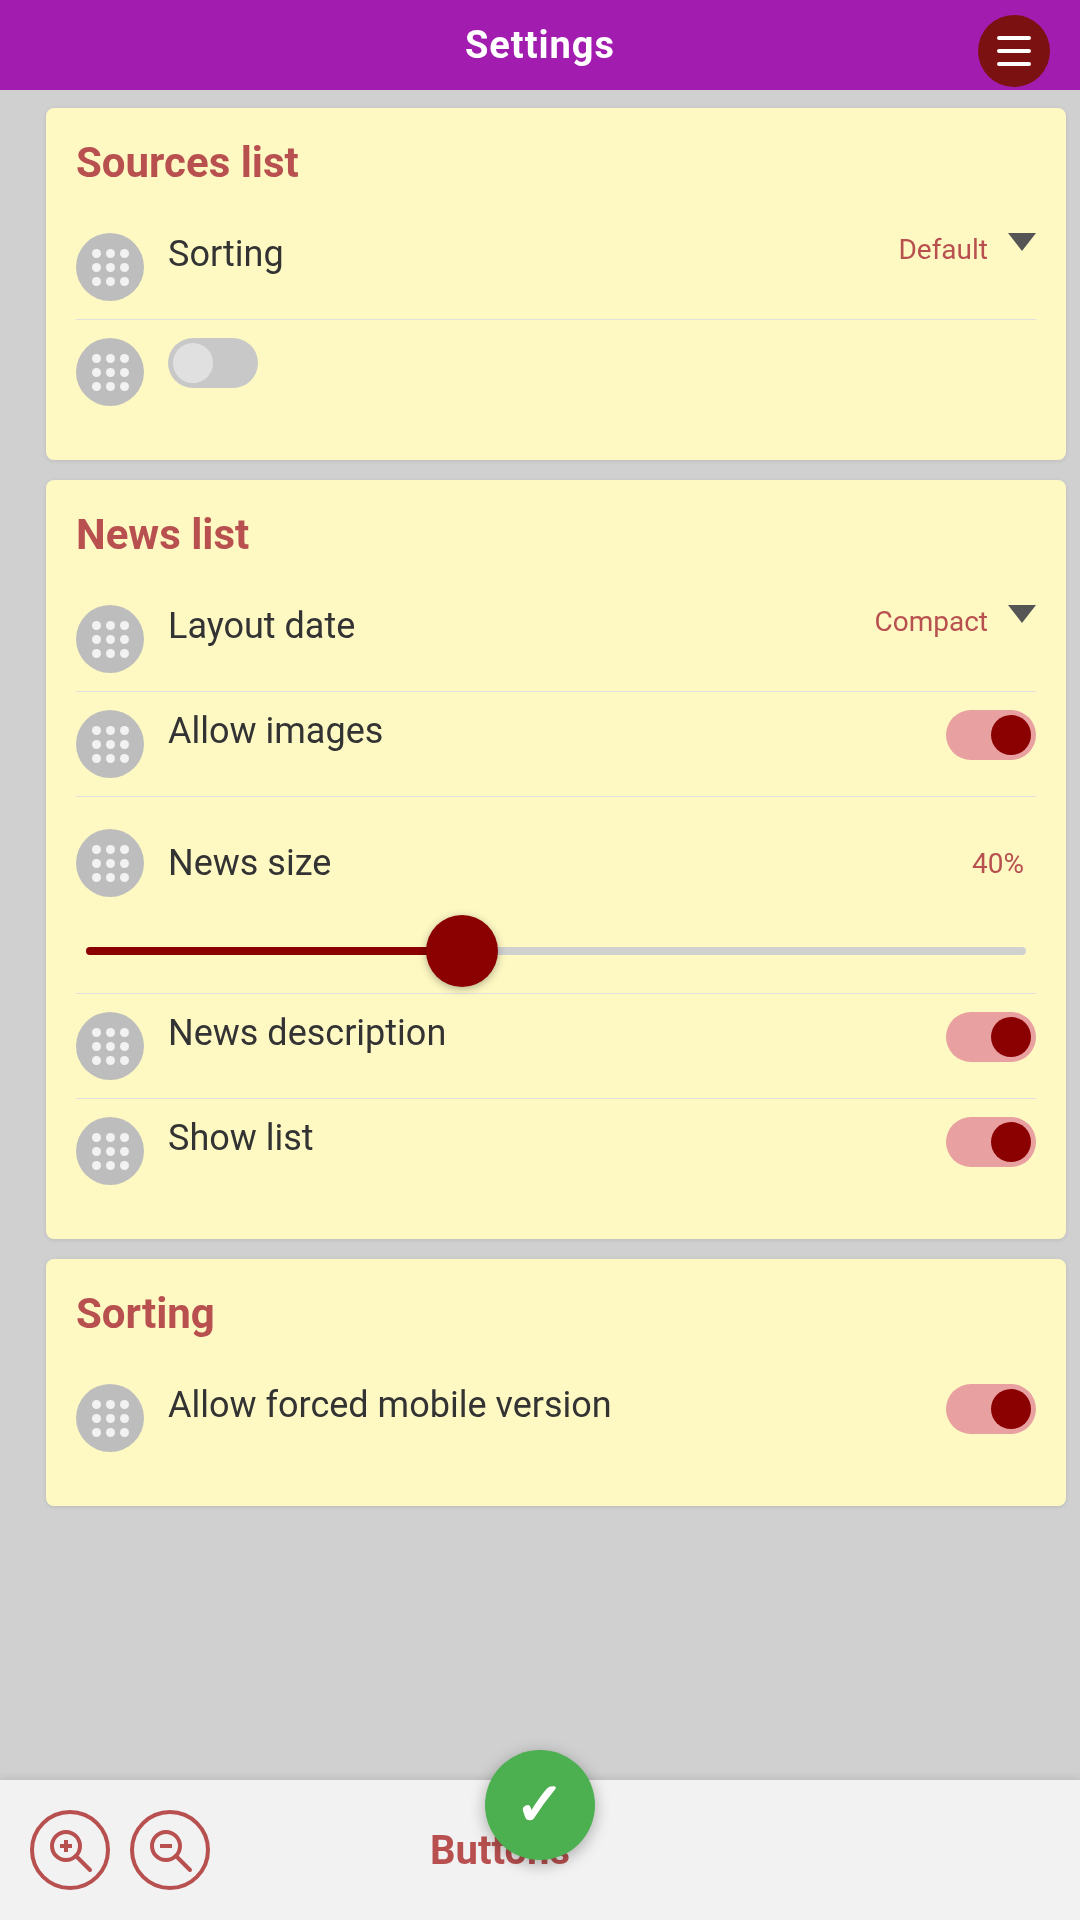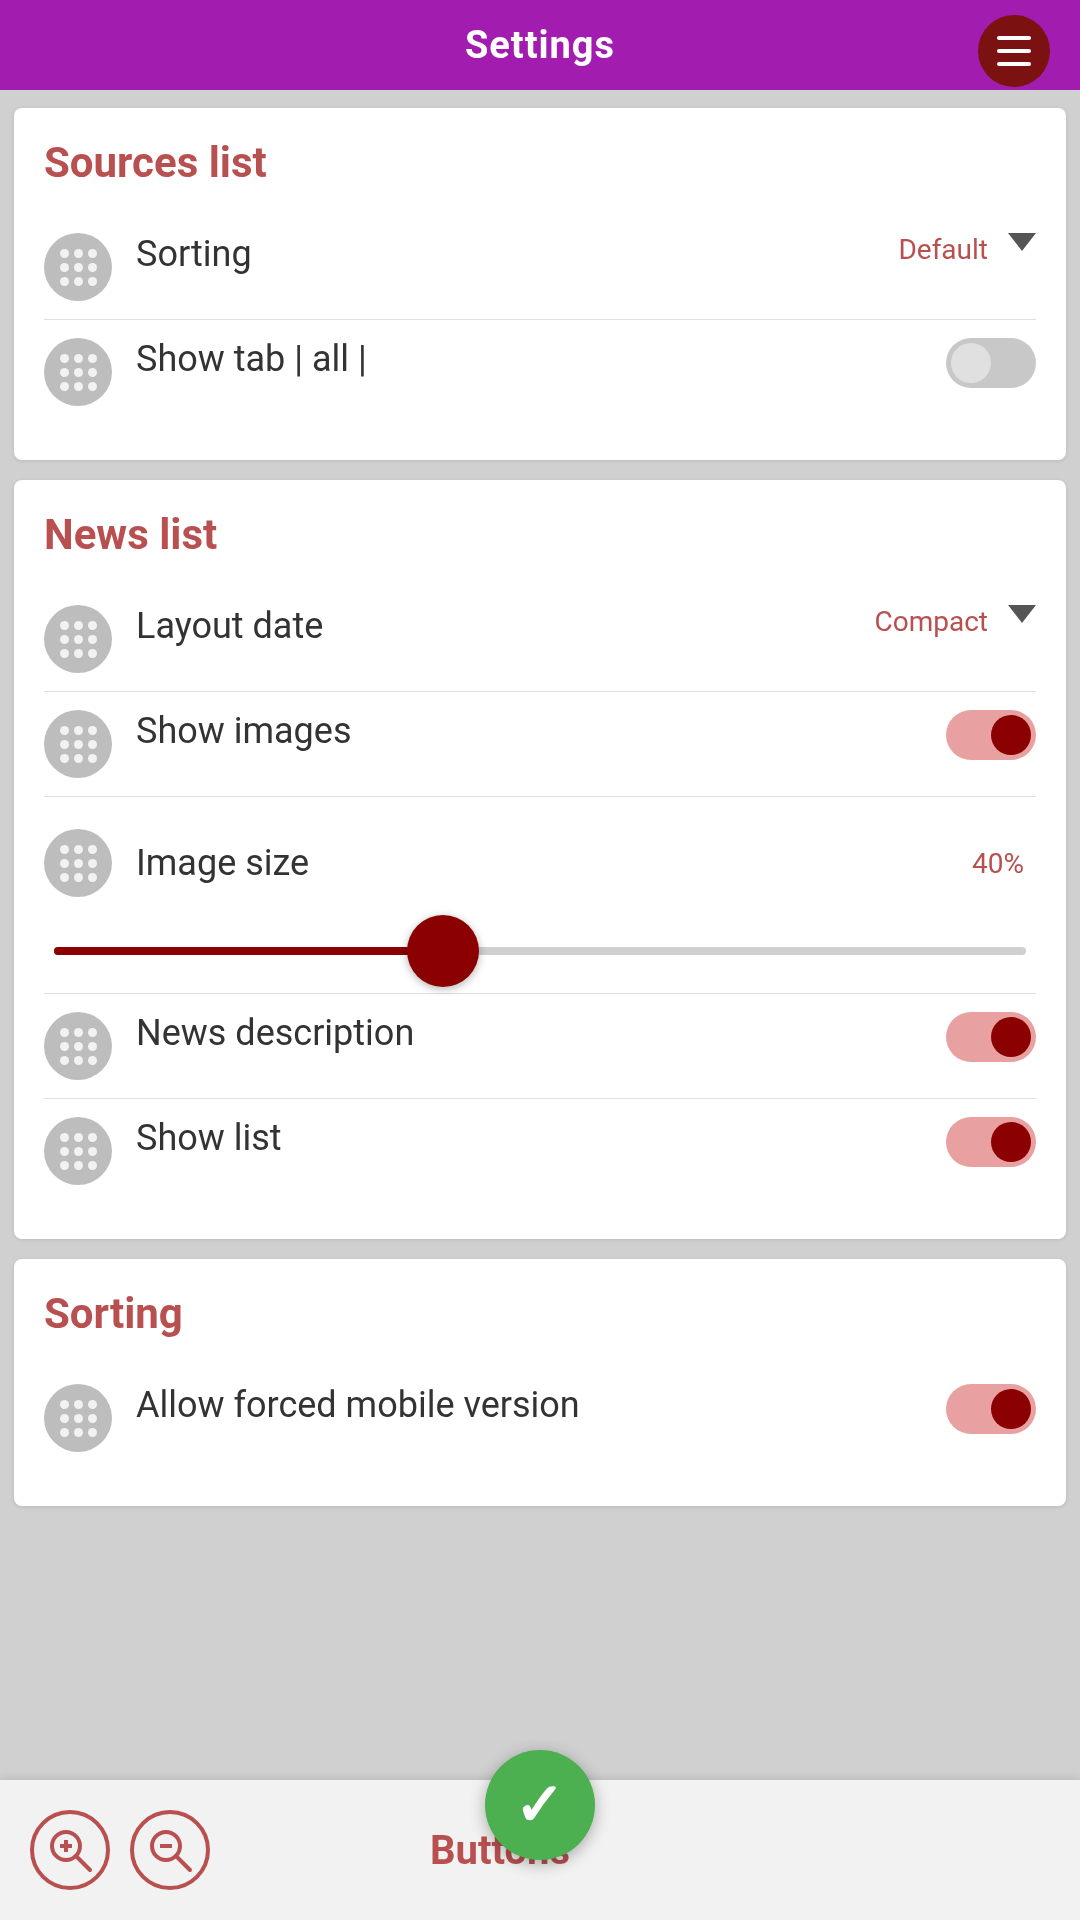--- a/index.html
+++ b/index.html
@@ -63,24 +63,25 @@
     
     .content {
       padding: 18px 14px 120px 14px;
       display: flex;
       flex-direction: column;
       gap: 20px;
     }
 
     
     .card {
-      background: #ffffff;
+      background: #fef9c3;
       border-radius: 8px;
       padding: 30px 30px 36px 30px;
       box-shadow: 0 1px 4px rgba(0,0,0,0.1);
+      margin-left: 32px;
     }
 
     .card-title {
       font-size: 42px;
       font-weight: bold;
       color: #b85050;
       margin-bottom: 28px;
     }
 
     
@@ -340,21 +341,20 @@
             <span></span>
             <span></span>
           <span></span>
             <span></span>
             <span></span>
           <span></span>
             <span></span>
             <span></span>
         </div>
       </div>
-      <span class="setting-label">Show tab  | all |</span>
       <div class="toggle off">
         <div class="toggle-knob"></div>
       </div>
     </div>
   </div>
 
   <div class="card">
     <div class="card-title">News list</div>
 
     <div class="setting-row">
@@ -383,42 +383,42 @@
             <span></span>
             <span></span>
           <span></span>
             <span></span>
             <span></span>
           <span></span>
             <span></span>
             <span></span>
         </div>
       </div>
-      <span class="setting-label">Show images</span>
+      <span class="setting-label">Allow images</span>
       <div class="toggle on">
         <div class="toggle-knob"></div>
       </div>
     </div>
 
     <div class="slider-section">
       <div class="slider-row">
         <div class="setting-icon">
           <div class="grid-dots">
             <span></span>
               <span></span>
               <span></span>
             <span></span>
               <span></span>
               <span></span>
             <span></span>
               <span></span>
               <span></span>
           </div>
         </div>
-        <span class="setting-label">Image size</span>
+        <span class="setting-label">News size</span>
         <span class="setting-value">40%</span>
       </div>
       <div class="slider-track-container">
         <div class="slider-track">
           <div class="slider-fill"></div>
           <div class="slider-thumb"></div>
         </div>
       </div>
     </div>
 

